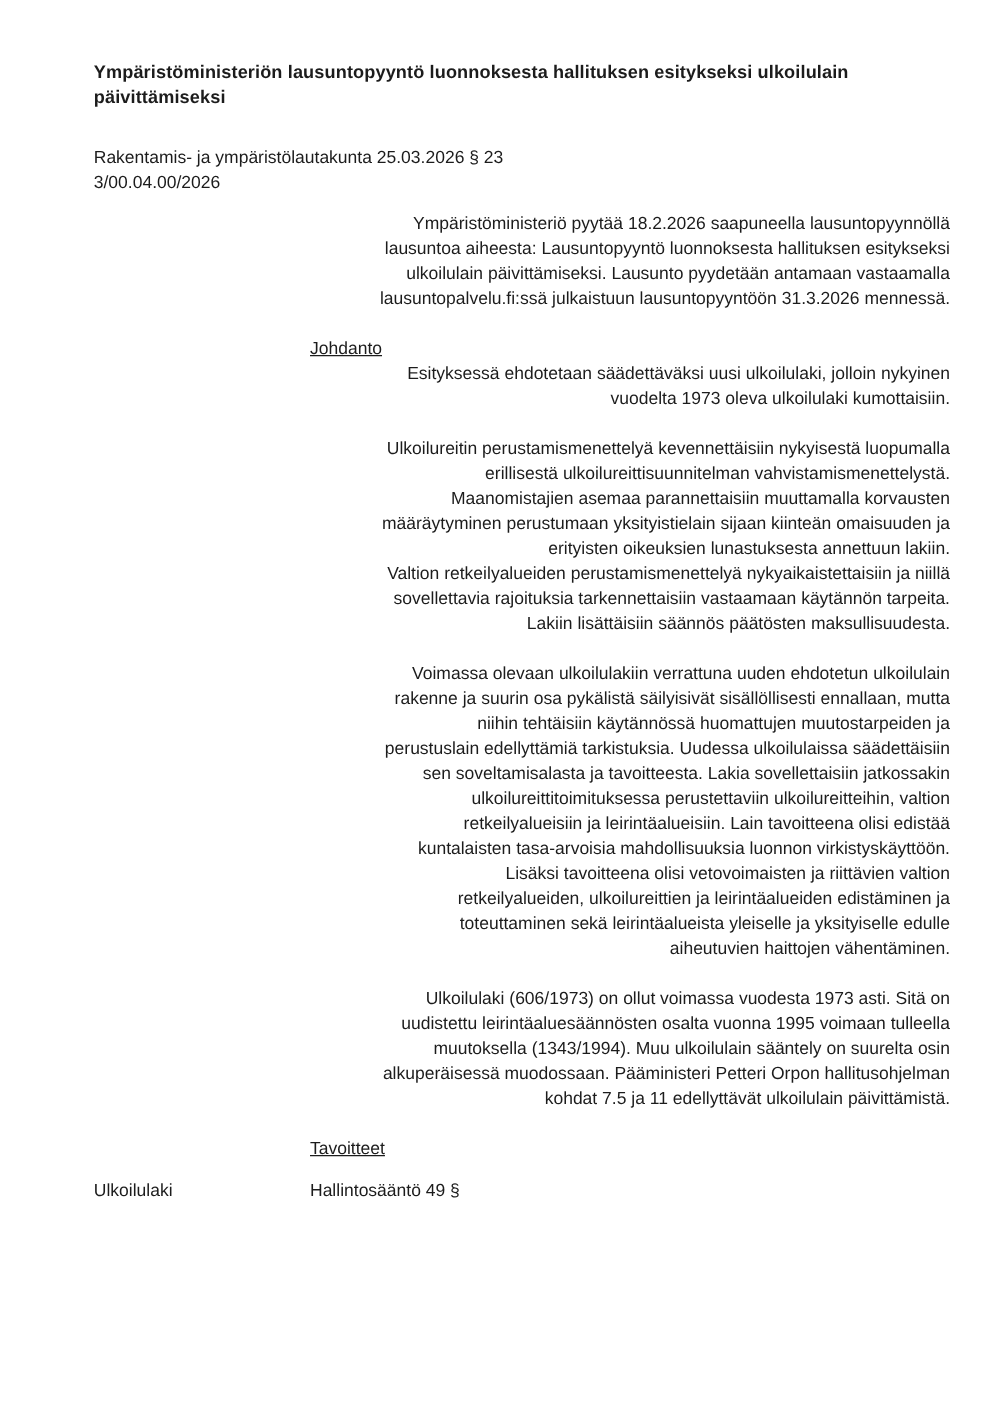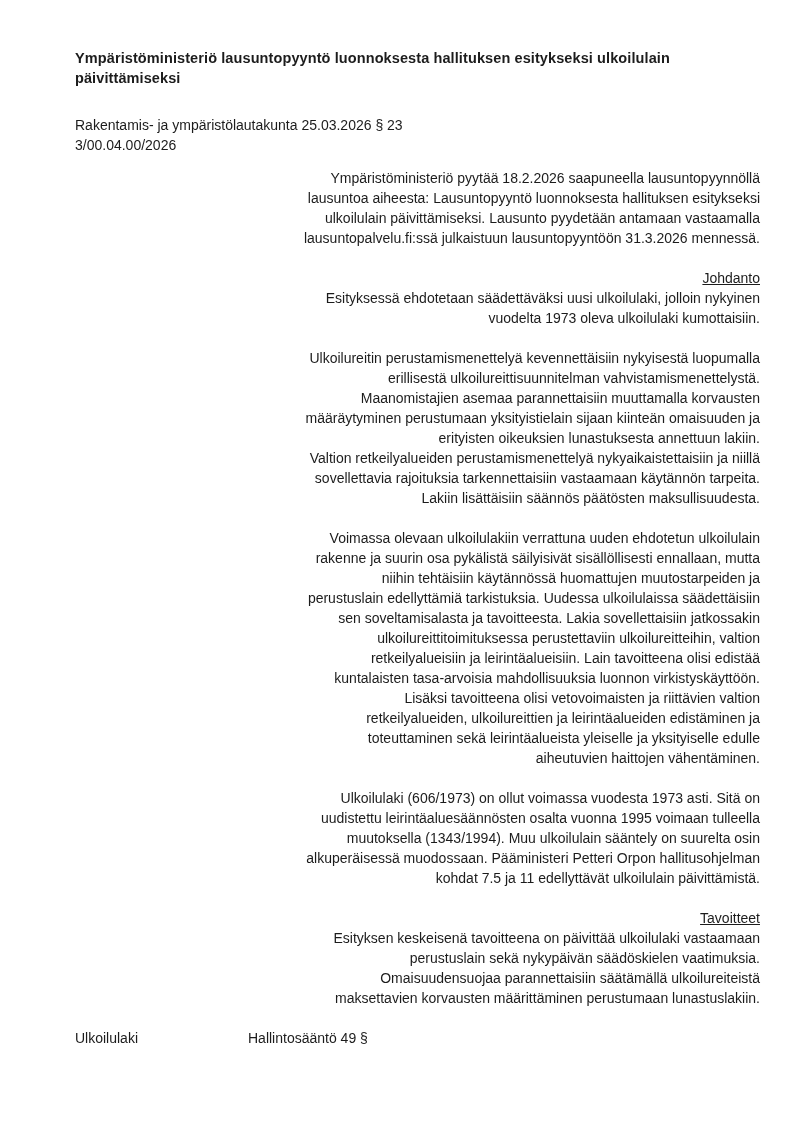--- a/index.html
+++ b/index.html
@@ -42,40 +42,39 @@
     white-space: pre-line;
     text-align: right;
   }
   .section-heading {
     font-size: 14px;
     font-weight: 400;
     text-decoration: underline;
     margin: 0;
     padding: 0;
     line-height: 20px;
-    text-align: right;
   }
   .authority-row {
     display: flex;
     margin-top: 14px;
   }
   .authority-label {
     width: 173px;
     flex: 0 0 173px;
   }
   .authority-value {
     flex: 1;
   }
 </style>
 </head>
 <body>
 
 <div class="page">
 
-  <h1 class="doc-title">Ympäristöministeriö lausuntopyyntö luonnoksesta hallituksen esitykseksi ulkoilulain
+  <h1 class="doc-title">Ympäristöministeriön lausuntopyyntö luonnoksesta hallituksen esitykseksi ulkoilulain
 päivittämiseksi</h1>
 
   <div class="meta">
     <div class="meta-line">Rakentamis- ja ympäristölautakunta  25.03.2026 § 23</div>
     <div class="meta-line">3/00.04.00/2026</div>
   </div>
 
   <div class="doc-body">
 
     <p class="para">Ympäristöministeriö pyytää 18.2.2026 saapuneella lausuntopyynnöllä
@@ -107,24 +106,20 @@
 toteuttaminen sekä leirintäalueista yleiselle ja yksityiselle edulle
 aiheutuvien haittojen vähentäminen.</p>
 
     <p class="para">Ulkoilulaki (606/1973) on ollut voimassa vuodesta 1973 asti. Sitä on
 uudistettu leirintäaluesäännösten osalta vuonna 1995 voimaan tulleella
 muutoksella (1343/1994). Muu ulkoilulain sääntely on suurelta osin
 alkuperäisessä muodossaan. Pääministeri Petteri Orpon hallitusohjelman
 kohdat 7.5 ja 11 edellyttävät ulkoilulain päivittämistä.</p>
 
     <h2 class="section-heading">Tavoitteet</h2>
-    <p class="para">Esityksen keskeisenä tavoitteena on päivittää ulkoilulaki vastaamaan
-perustuslain sekä nykypäivän säädöskielen vaatimuksia.
-Omaisuudensuojaa parannettaisiin säätämällä ulkoilureiteistä
-maksettavien korvausten määrittäminen perustumaan lunastuslakiin.</p>
 
   </div>
 
   <div class="authority-row">
     <div class="authority-label">Ulkoilulaki</div>
     <div class="authority-value">Hallintosääntö 49 §</div>
   </div>
 
 </div>
 

